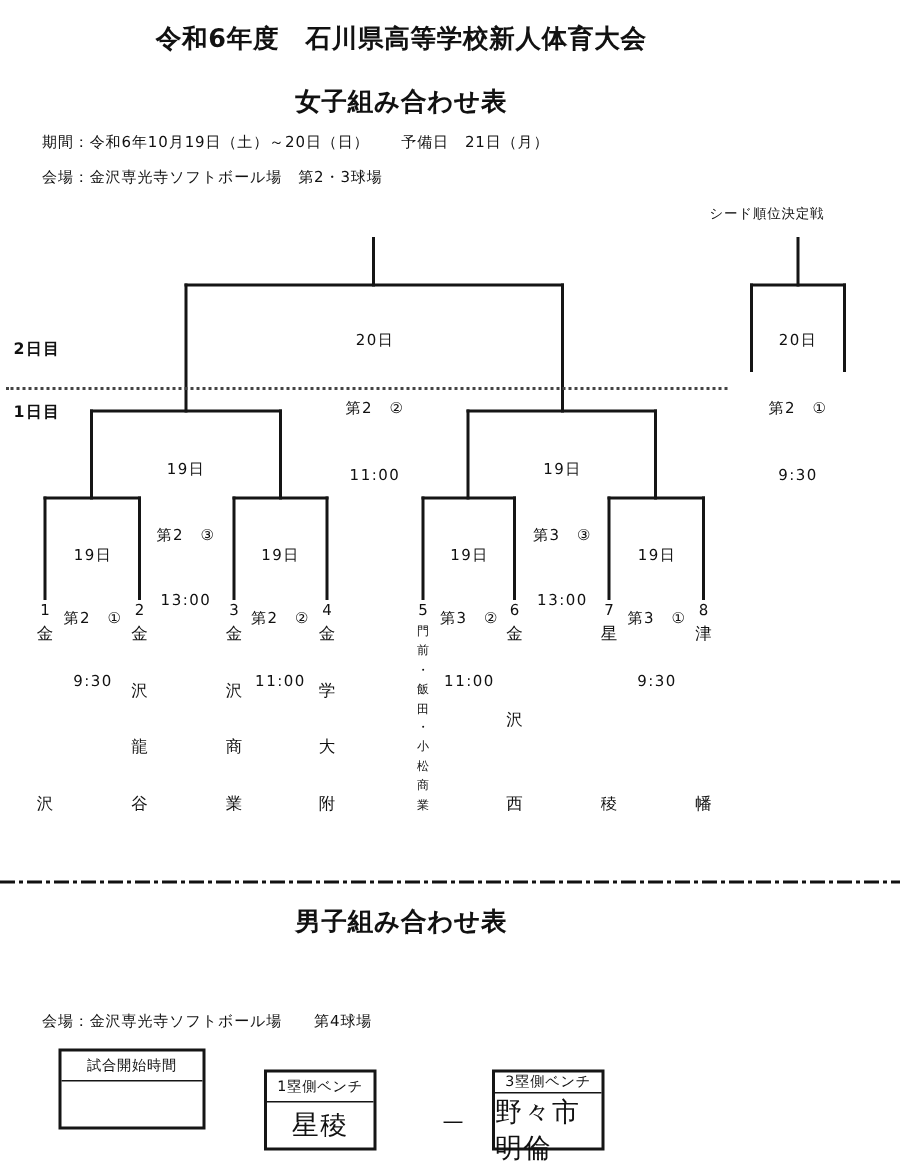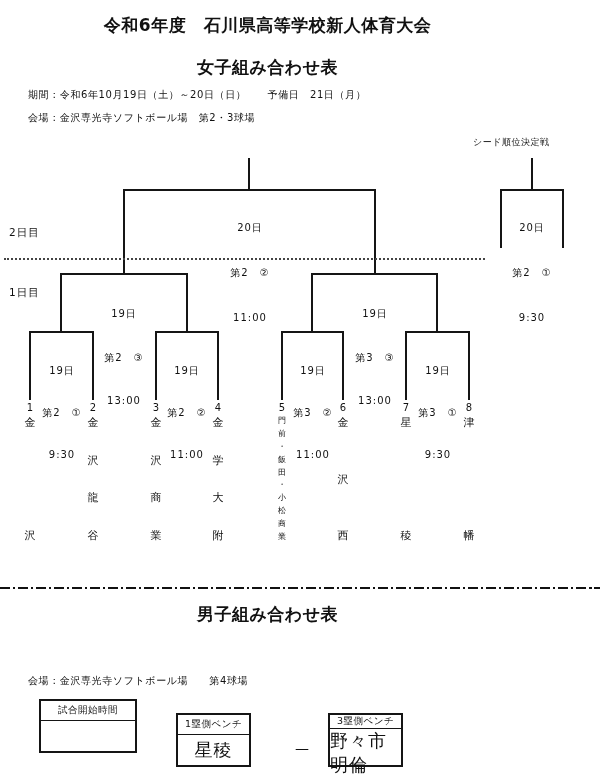--- a/index.html
+++ b/index.html
@@ -24,21 +24,21 @@
   .match{
     position:absolute;width:120px;text-align:center;
     font-size:10px;line-height:15px;letter-spacing:1px;white-space:pre;
   }
   .match.qf{line-height:14px;}
   .match.sf{line-height:14.5px;}
   .seed-title{
     position:absolute;font-size:9px;letter-spacing:0.5px;width:120px;
   }
   .day-label{
-    position:absolute;left:9px;font-size:10.5px;font-weight:normal;letter-spacing:1px;
+    position:absolute;left:9px;font-size:10.5px;font-weight:bold;letter-spacing:1px;
   }
   .dotted-div{
     position:absolute;border-top:2px dotted #444;height:0;
   }
   .dashdot{
     position:absolute;height:2px;
     background:repeating-linear-gradient(90deg,#111 0 10px,transparent 10px 13px,#111 13px 15.5px,transparent 15.5px 18px);
   }
   .team{position:absolute;width:22px;text-align:center;}
   .tnum{font-size:10px;line-height:11px;}
@@ -103,21 +103,21 @@
   <div class="ln" style="left:92px;top:331px;width:2px;height:69px;"></div>
   <div class="ln" style="left:155px;top:331px;width:2px;height:69px;"></div>
   <div class="ln" style="left:217px;top:331px;width:2px;height:69px;"></div>
   <div class="ln" style="left:281px;top:331px;width:2px;height:69px;"></div>
   <div class="ln" style="left:342px;top:331px;width:2px;height:69px;"></div>
   <div class="ln" style="left:405px;top:331px;width:2px;height:69px;"></div>
   <div class="ln" style="left:468px;top:331px;width:2px;height:69px;"></div>
 
   <div class="day-label" style="top:226px;">2日目</div>
   <div class="dotted-div" style="left:4px;top:258px;width:481px;"></div>
-  <div class="day-label" style="top:268px;margin-top:18px;">1日目</div>
+  <div class="day-label" style="top:268px;">1日目</div>
 
   <div class="match" style="left:190px;top:190px;">
     <div>20日</div>
     <div>第2　②</div>
     <div>11:00</div>
   </div>
   <div class="match" style="left:472px;top:190px;">
     <div>20日</div>
     <div>第2　①</div>
     <div>9:30</div>

